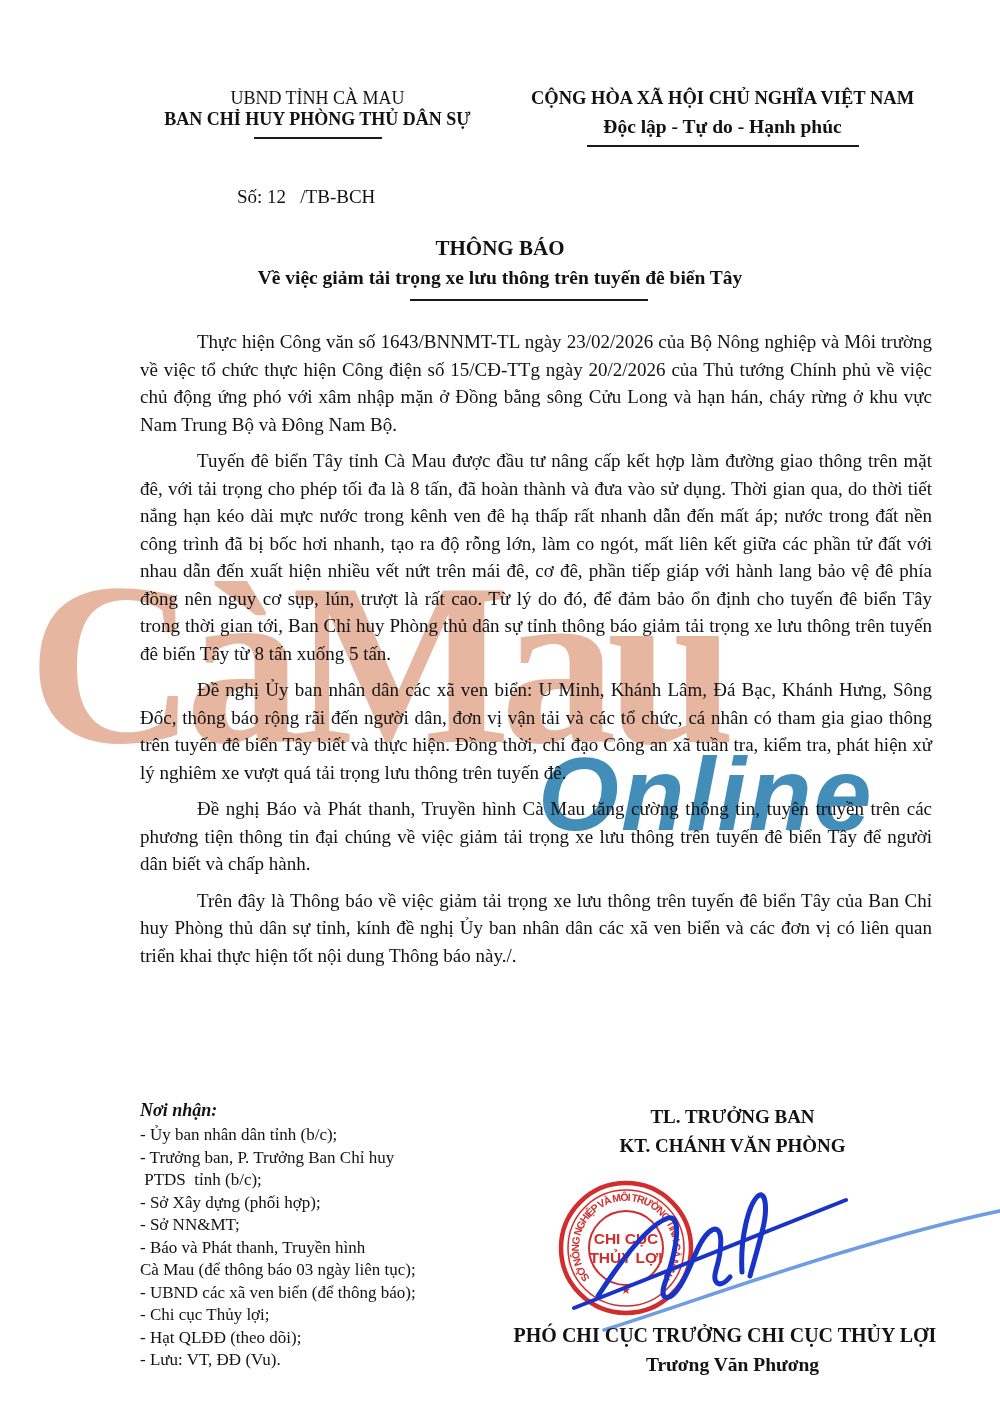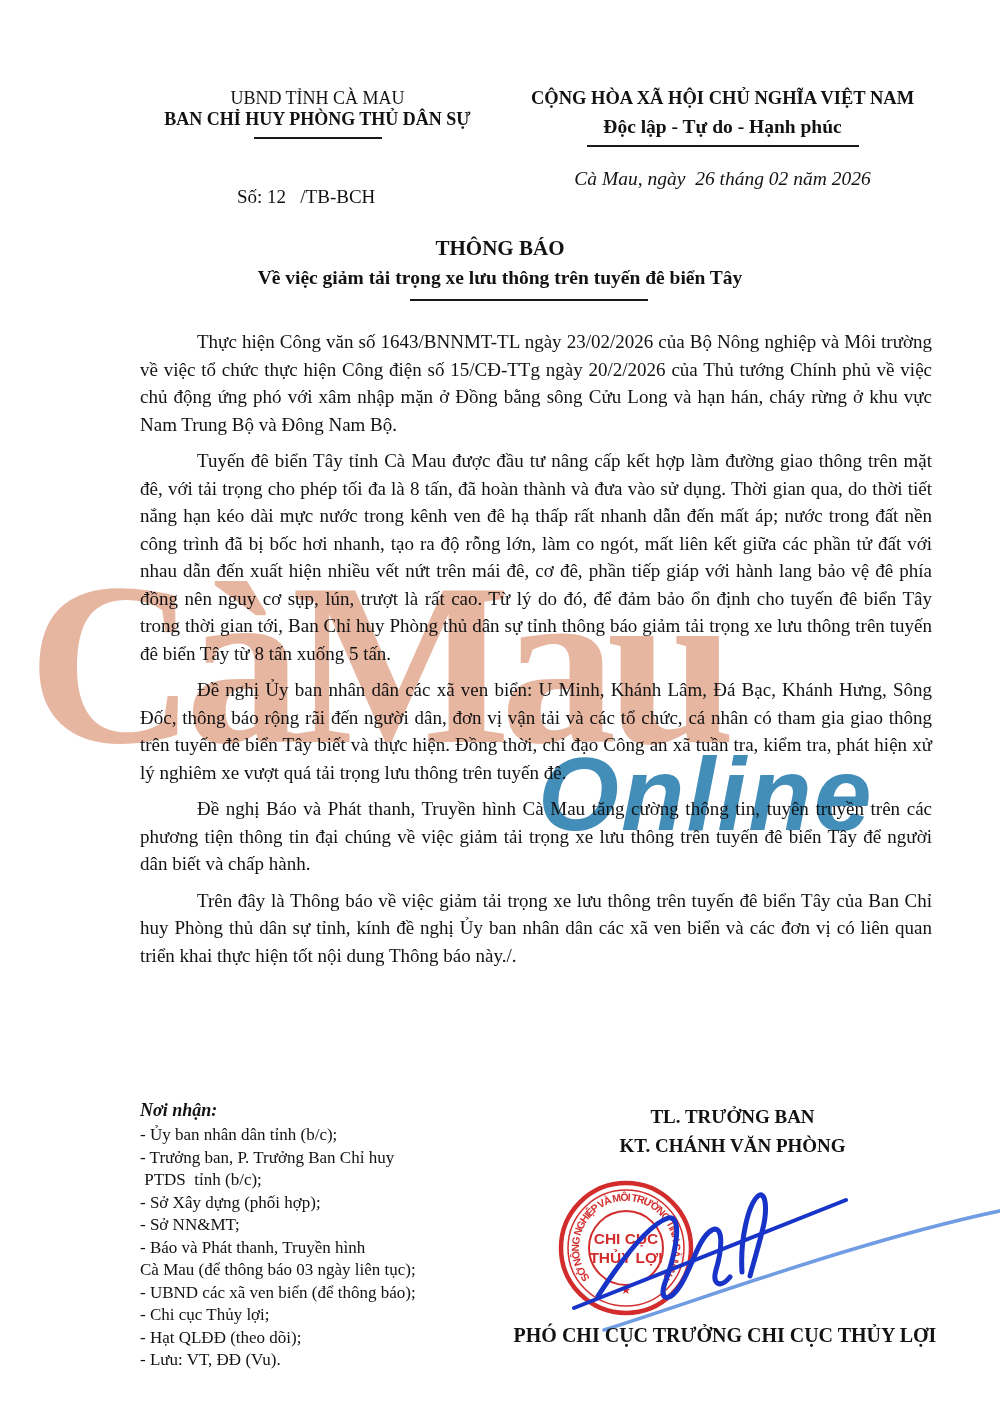--- a/index.html
+++ b/index.html
@@ -71,21 +71,20 @@
     <div class="l1">UBND TỈNH CÀ MAU</div>
     <div class="l2">BAN CHỈ HUY PHÒNG THỦ DÂN SỰ</div>
     <div class="rule"></div>
   </div>
   <div class="hdr-right">
     <div class="l1">CỘNG HÒA XÃ HỘI CHỦ NGHĨA VIỆT NAM</div>
     <div class="l2">Độc lập - Tự do - Hạnh phúc</div>
     <div class="rule"></div>
   </div>
   <div class="doc-number">Số: 12   /TB-BCH</div>
-  <div class="date-line">Cà Mau, ngày  26 tháng 02 năm 2026</div>
 
   <div class="title-main">THÔNG BÁO</div>
   <div class="title-sub">Về việc giảm tải trọng xe lưu thông trên tuyến đê biển Tây</div>
   <div class="title-rule"></div>
 
   <div class="body-block">
       <p class="para">Thực hiện Công văn số 1643/BNNMT-TL ngày 23/02/2026 của Bộ Nông nghiệp và Môi trường về việc tổ chức thực hiện Công điện số 15/CĐ-TTg ngày 20/2/2026 của Thủ tướng Chính phủ về việc chủ động ứng phó với xâm nhập mặn ở Đồng bằng sông Cửu Long và hạn hán, cháy rừng ở khu vực Nam Trung Bộ và Đông Nam Bộ.</p>
       <p class="para">Tuyến đê biển Tây tỉnh Cà Mau được đầu tư nâng cấp kết hợp làm đường giao thông trên mặt đê, với tải trọng cho phép tối đa là 8 tấn, đã hoàn thành và đưa vào sử dụng. Thời gian qua, do thời tiết nắng hạn kéo dài mực nước trong kênh ven đê hạ thấp rất nhanh dẫn đến mất áp; nước trong đất nền công trình đã bị bốc hơi nhanh, tạo ra độ rỗng lớn, làm co ngót, mất liên kết giữa các phần tử đất với nhau dẫn đến xuất hiện nhiều vết nứt trên mái đê, cơ đê, phần tiếp giáp với hành lang bảo vệ đê phía đồng nên nguy cơ sụp, lún, trượt là rất cao. Từ lý do đó, để đảm bảo ổn định cho tuyến đê biển Tây trong thời gian tới, Ban Chỉ huy Phòng thủ dân sự tỉnh thông báo giảm tải trọng xe lưu thông trên tuyến đê biển Tây từ 8 tấn xuống 5 tấn.</p>
       <p class="para">Đề nghị Ủy ban nhân dân các xã ven biển: U Minh, Khánh Lâm, Đá Bạc, Khánh Hưng, Sông Đốc, thông báo rộng rãi đến người dân, đơn vị vận tải và các tổ chức, cá nhân có tham gia giao thông trên tuyến đê biển Tây biết và thực hiện. Đồng thời, chỉ đạo Công an xã tuần tra, kiểm tra, phát hiện xử lý nghiêm xe vượt quá tải trọng lưu thông trên tuyến đê.</p>
       <p class="para">Đề nghị Báo và Phát thanh, Truyền hình Cà Mau tăng cường thông tin, tuyên truyền trên các phương tiện thông tin đại chúng về việc giảm tải trọng xe lưu thông trên tuyến đê biển Tây để người dân biết và chấp hành.</p>
@@ -136,14 +135,15 @@
                C 228 160, 238 164, 250 146 C 262 128, 268 98, 282 90
                C 294 84, 292 110, 286 130 C 282 144, 290 149, 300 137" stroke="#1834c8" stroke-width="5"></path>
       <path d="M 312 132 C 310 100, 318 65, 328 56 C 336 50, 338 70, 332 92
                C 327 112, 322 128, 320 136" stroke="#1834c8" stroke-width="5"></path>
       <path d="M 144 168 L 416 60" stroke="#1834c8" stroke-width="4"></path>
       <path d="M 174 190 C 270 160, 430 100, 574 70" stroke="#6f9ce2" stroke-width="3.5"></path>
     </g>
   </svg>
 
   <div class="sig-title">PHÓ CHI CỤC TRƯỞNG CHI CỤC THỦY LỢI</div>
+  <div class="sig-name">Trương Văn Phương</div>
 
 </div>
 
 </body></html>

